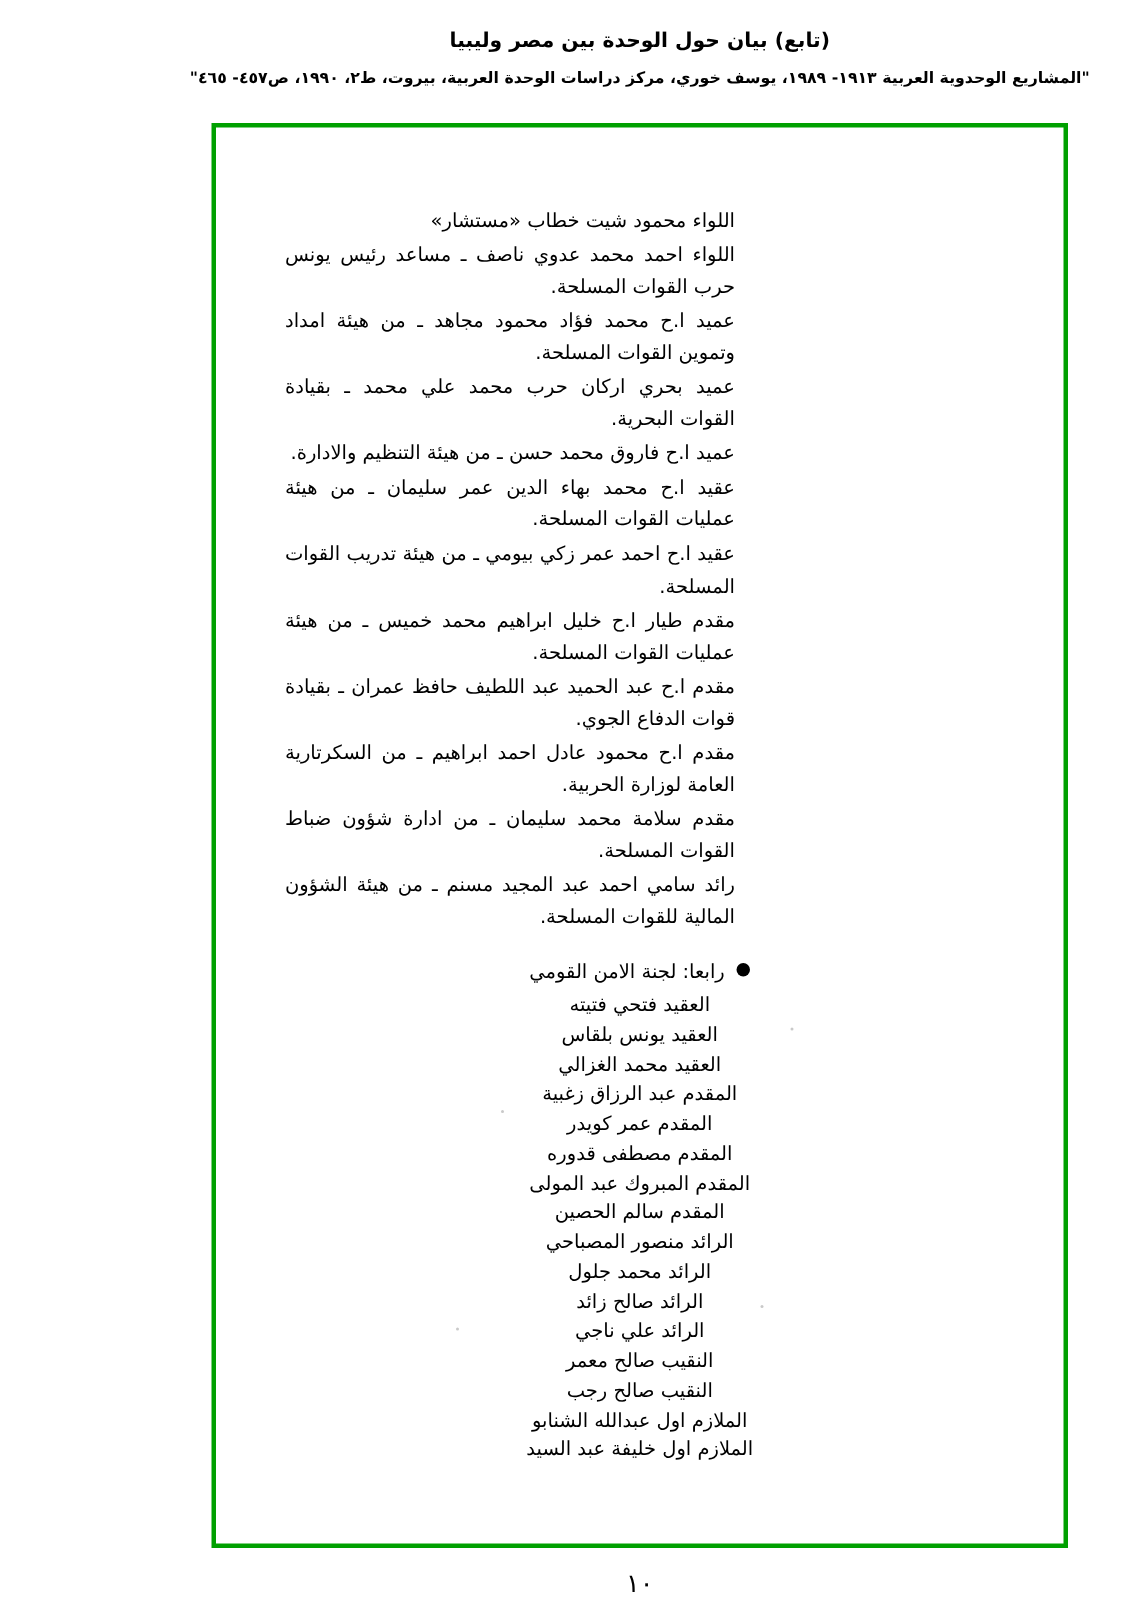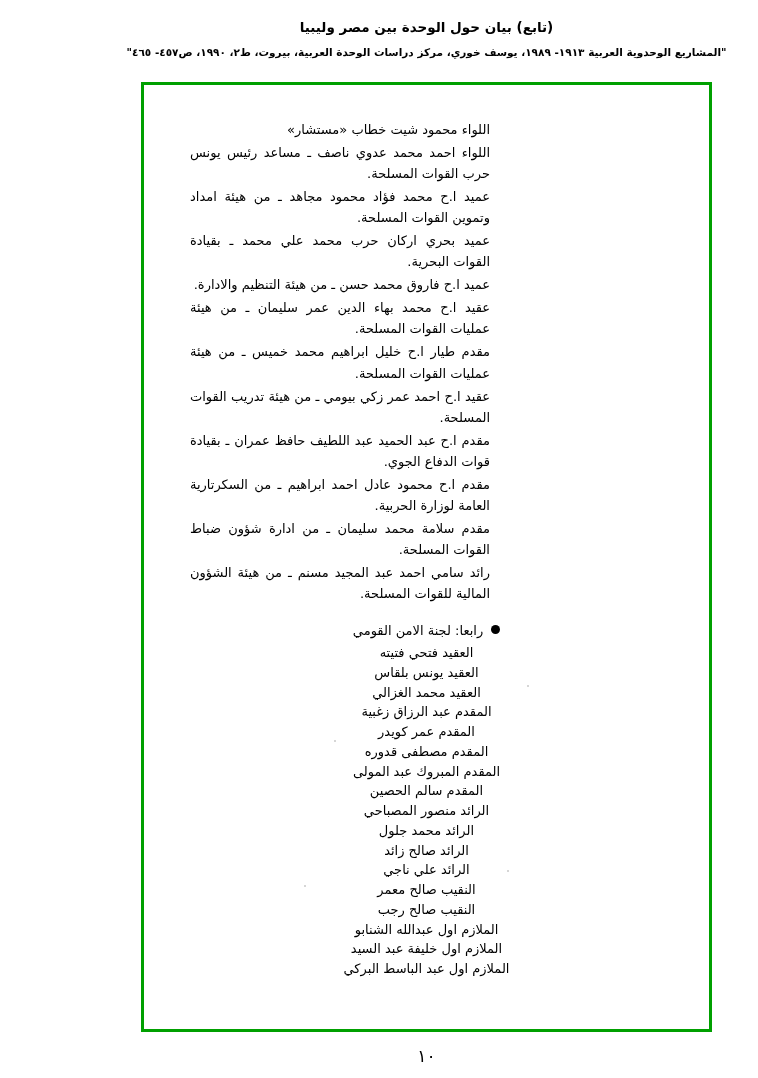--- a/index.html
+++ b/index.html
@@ -63,20 +63,21 @@
     text-align: justify;
     text-align-last: right;
     direction: rtl;
     padding-right: 0px;
   }
   
   .block-just {
     width: 300px;
     margin-right: auto;
     margin-left: 0;
+    margin-top: 18px;
   }
   .section-head {
     margin-top: 16px;
     margin-bottom: 2px;
     text-align: center;
     font-size: 13px;
   }
   .bullet {
     display: inline-block;
     width: 9px;
@@ -127,22 +128,22 @@
     <div class="frame-inner">
       <div class="body-text">
 
         <div class="block-just">
           <p class="para">اللواء محمود شيت خطاب «مستشار»</p>
           <p class="para">اللواء احمد محمد عدوي ناصف ـ مساعد رئيس يونس حرب القوات المسلحة.</p>
           <p class="para">عميد ا.ح محمد فؤاد محمود مجاهد ـ من هيئة امداد وتموين القوات المسلحة.</p>
           <p class="para">عميد بحري اركان حرب محمد علي محمد ـ بقيادة القوات البحرية.</p>
           <p class="para">عميد ا.ح فاروق محمد حسن ـ من هيئة التنظيم والادارة.</p>
           <p class="para">عقيد ا.ح محمد بهاء الدين عمر سليمان ـ من هيئة عمليات القوات المسلحة.</p>
+          <p class="para">عقيد ا.ح احمد عمر زكي بيومي ـ من هيئة تدريب القوات المسلحة.</p>
           <p class="para">مقدم طيار ا.ح خليل ابراهيم محمد خميس ـ من هيئة عمليات القوات المسلحة.</p>
-          <p class="para">عقيد ا.ح احمد عمر زكي بيومي ـ من هيئة تدريب القوات المسلحة.</p>
           <p class="para">مقدم ا.ح عبد الحميد عبد اللطيف حافظ عمران ـ بقيادة قوات الدفاع الجوي.</p>
           <p class="para">مقدم ا.ح محمود عادل احمد ابراهيم ـ من السكرتارية العامة لوزارة الحربية.</p>
           <p class="para">مقدم سلامة محمد سليمان ـ من ادارة شؤون ضباط القوات المسلحة.</p>
           <p class="para">رائد سامي احمد عبد المجيد مسنم ـ من هيئة الشؤون المالية للقوات المسلحة.</p>
         </div>
 
         <div class="section-head">
           <span class="bullet"></span><span>رابعا: لجنة الامن القومي</span>
         </div>
 
@@ -156,21 +157,20 @@
           <li>المقدم المبروك عبد المولى</li>
           <li>المقدم سالم الحصين</li>
           <li>الرائد منصور المصباحي</li>
           <li>الرائد محمد جلول</li>
           <li>الرائد صالح زائد</li>
           <li>الرائد علي ناجي</li>
           <li>النقيب صالح معمر</li>
           <li>النقيب صالح رجب</li>
           <li>الملازم اول عبدالله الشنابو</li>
           <li>الملازم اول خليفة عبد السيد</li>
-          <li>الملازم اول عبد الباسط البركي</li>
         </ul>
 
       </div>
     </div>
 
     <span class="speck" style="top:600px; right:180px;"></span>
     <span class="speck" style="top:655px; left:190px;"></span>
     <span class="speck" style="top:785px; right:200px;"></span>
     <span class="speck" style="top:800px; left:160px;"></span>
   </div>

